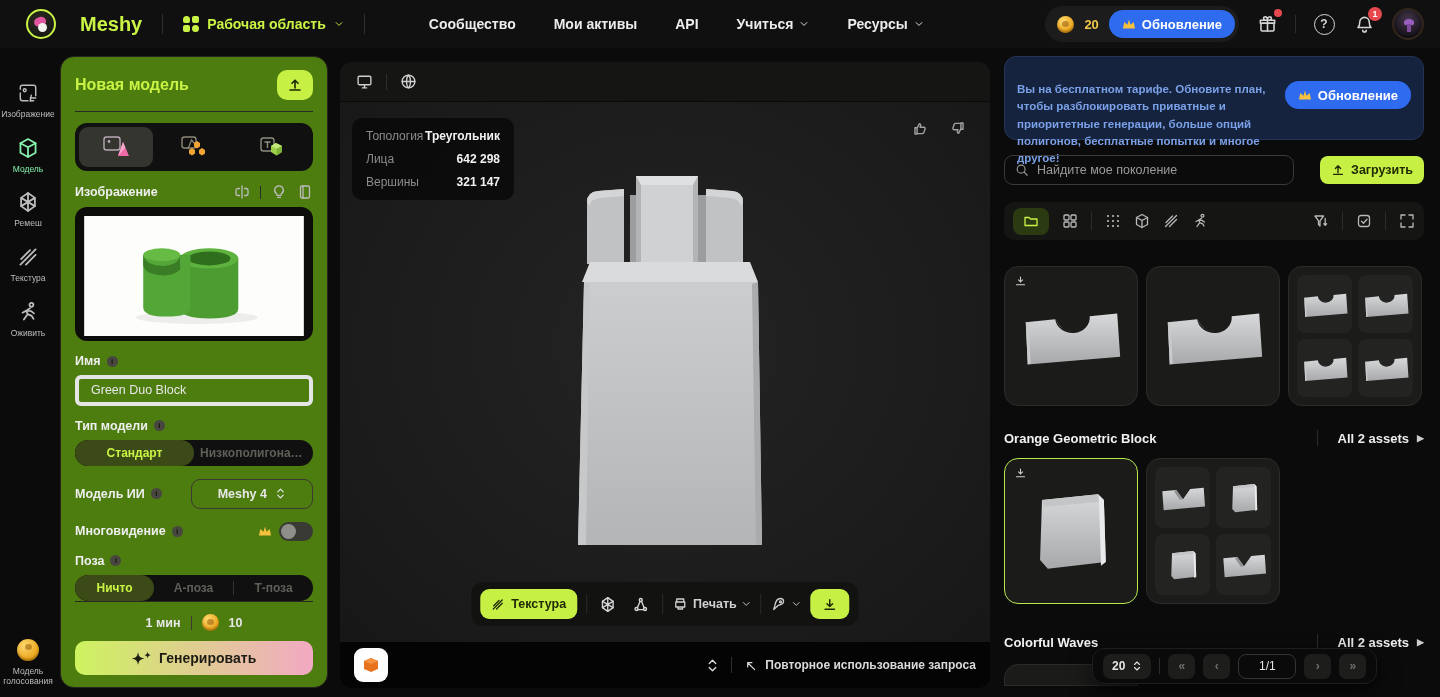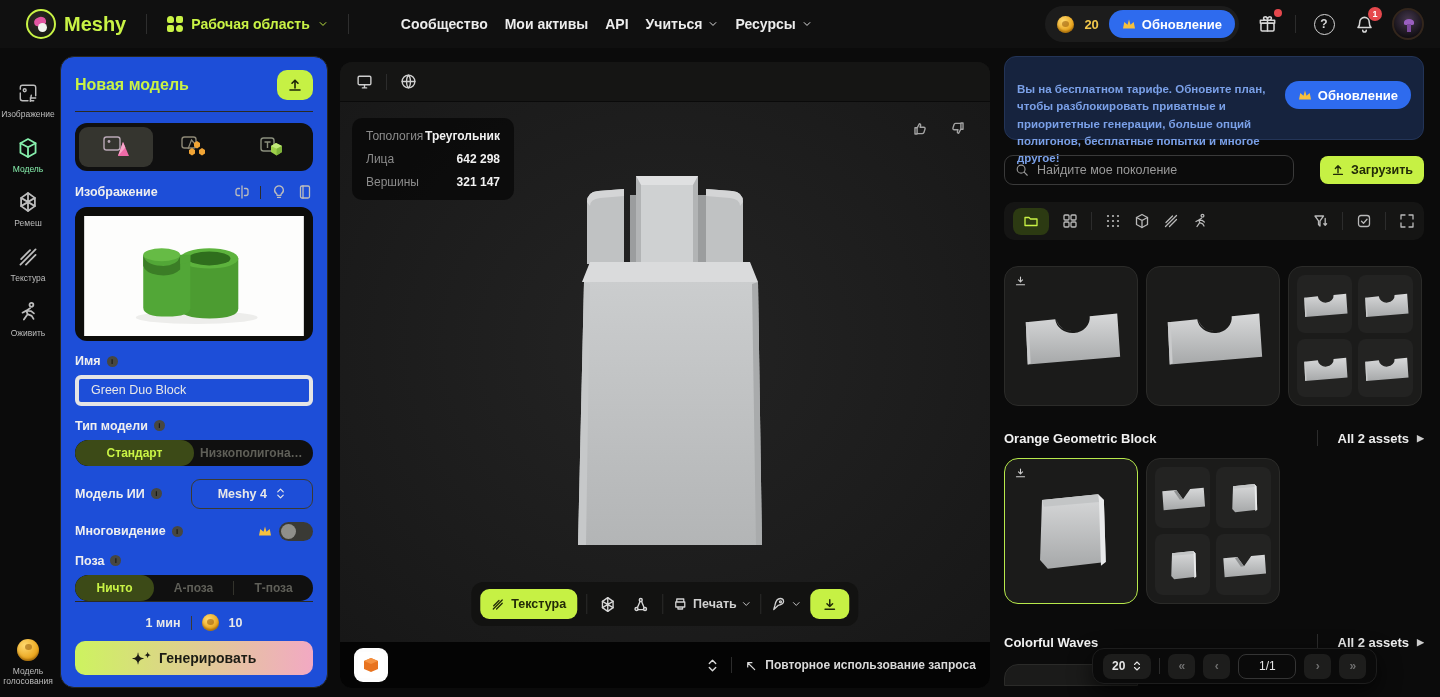--- a/index.html
+++ b/index.html
@@ -5,32 +5,32 @@
   *{box-sizing:border-box;margin:0;padding:0}
   body{background:#000;font-family:"Liberation Sans",sans-serif;color:#e8e8e8;-webkit-font-smoothing:antialiased}
   .app{position:relative;width:1440px;height:697px;background:#0b0b0b;overflow:hidden}
   .ic{stroke:currentColor;fill:none;stroke-width:1.3;stroke-linecap:round;stroke-linejoin:round;display:block}
   .divider-v{width:1px;background:#2c2c2c;align-self:center}
   button{background:none;border:none;color:inherit;font-family:inherit;cursor:pointer}
   input{font-family:inherit}
 
   
   .navbar{position:absolute;top:0;left:0;right:0;height:48px;background:#101010;display:flex;align-items:center;padding:0 16px 0 26px;gap:0;z-index:50}
-  .brand{display:flex;align-items:center;gap:8px;color:#c9f345;font-weight:700;font-size:20px}
+  .brand{display:flex;align-items:center;gap:24px;color:#c9f345;font-weight:700;font-size:20px}
   .brand .logo{width:30px;height:30px;border-radius:50%;border:2px solid #c9f345;background:radial-gradient(circle at 40% 35%,#2c2c22,#121210);position:relative;overflow:hidden}
   .brand .logo i{position:absolute;left:6px;top:6px;width:12px;height:9px;border-radius:50% 50% 40% 40%;background:#e255a1;transform:rotate(-15deg)}
   .brand .logo b{position:absolute;left:10px;top:12px;width:9px;height:9px;border-radius:50%;background:#f3f3ef}
   .nav-div{width:1px;height:20px;background:#2e2e2e;margin:0 20px}
   .workspace{display:flex;align-items:center;gap:8px;color:#c9f345;font-weight:700;font-size:14px}
   .ws-icon{display:grid;grid-template-columns:7px 7px;gap:2px}
   .ws-icon span{width:7px;height:7px;background:#c9f345;border-radius:2px}
   .ws-icon span:nth-child(1){border-radius:50% 50% 2px 2px}
   .ws-icon span:nth-child(4){border-radius:50%}
   .chev{width:10px;height:10px}
-  .nav-links{display:flex;align-items:center;gap:17px;margin-left:32px;font-size:14px;font-weight:700;color:#ececec}
+  .nav-links{display:flex;align-items:center;gap:38px;margin-left:44px;font-size:14px;font-weight:700;color:#ececec}
   .nav-link{display:flex;align-items:center;gap:6px}
   .nav-right{margin-left:auto;display:flex;align-items:center;gap:16px}
   .credits-pill{background:#1c1c1c;border-radius:999px;display:flex;align-items:center;gap:10px;padding:4px 4px 4px 12px}
   .coin{width:17px;height:17px;border-radius:50%;background:radial-gradient(circle at 35% 30%,#ffd96e,#eaa61e 65%,#b37a10);box-shadow:inset 0 -2px 2px rgba(120,70,0,.5);flex:none}
   .coin::after{content:"";display:block;width:7px;height:6px;margin:5px auto 0;border-radius:50%;background:rgba(150,90,10,.55)}
   .credits-num{color:#f2c84b;font-size:13px;font-weight:700}
   .btn-blue{background:#2e6bee;color:#fff;border-radius:999px;height:28px;padding:0 13px;font-size:13px;font-weight:700;display:flex;align-items:center;gap:6px}
   .icon-btn{position:relative;color:#d6d6d6;display:flex;align-items:center;justify-content:center;width:24px;height:24px}
   .dot{position:absolute;top:-3px;right:-3px;width:8px;height:8px;border-radius:50%;background:#e5484d}
   .badge{position:absolute;top:-5px;right:-6px;min-width:14px;height:14px;border-radius:50%;background:#e5484d;color:#fff;font-size:9px;font-weight:700;display:flex;align-items:center;justify-content:center}
@@ -40,21 +40,21 @@
   .avatar b{position:absolute;left:13px;top:14px;width:4px;height:8px;background:#7d4a9e}
 
   
   .rail{position:absolute;top:48px;left:0;width:56px;bottom:0;background:#0b0b0b;display:flex;flex-direction:column;align-items:center;padding-top:34px}
   .rail-item{display:flex;flex-direction:column;align-items:center;gap:5px;color:#bdbdbd;margin-bottom:17px;width:56px}
   .rail-item .lbl{font-size:8.5px;text-align:center;line-height:1.25}
   .rail-item.active{color:#86efac}
   .rail-bottom{margin-top:auto;margin-bottom:10px}
 
   
-  .left-panel{position:absolute;top:56px;left:60px;width:268px;bottom:9px;background:#1d4ed8;border:1px solid #26261f;border-radius:14px;padding:13px 14px 12px;display:flex;flex-direction:column}
+  .left-panel{position:absolute;top:56px;left:60px;width:268px;bottom:9px;background:#4d7c0f;border:1px solid #26261f;border-radius:14px;padding:13px 14px 12px;display:flex;flex-direction:column}
   .lp-head{display:flex;align-items:center;justify-content:space-between}
   .lp-title{color:#c9f345;font-size:16px;font-weight:700}
   .btn-lime-sq{background:#c6f144;border-radius:10px;width:36px;height:30px;display:flex;align-items:center;justify-content:center;color:#1d2607}
   .lp-hr{border:none;border-top:1px solid #2a2a24;margin:11px 0}
   .tabs{display:flex;background:#101010;border-radius:12px;padding:4px;gap:4px}
   .tab{flex:1;height:40px;border-radius:9px;display:flex;align-items:center;justify-content:center}
   .tab.active{background:#35352f}
   .lp-row-label{display:flex;align-items:center;margin:13px 0 7px;gap:6px}
   .lp-label{font-size:12.5px;font-weight:700;color:#efefef}
   .info{width:11px;height:11px;border-radius:50%;background:#474740;color:#15150f;font-size:8px;font-weight:700;font-style:normal;display:inline-flex;align-items:center;justify-content:center}

